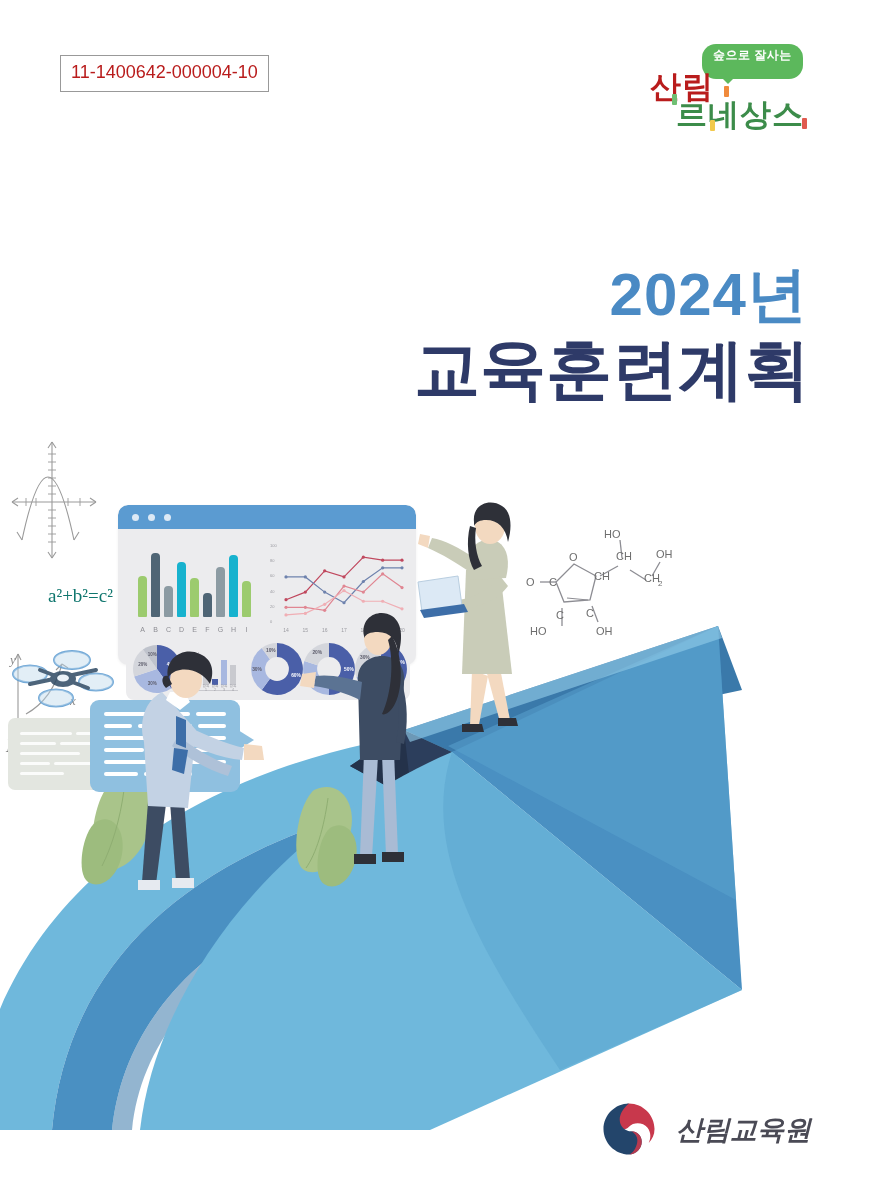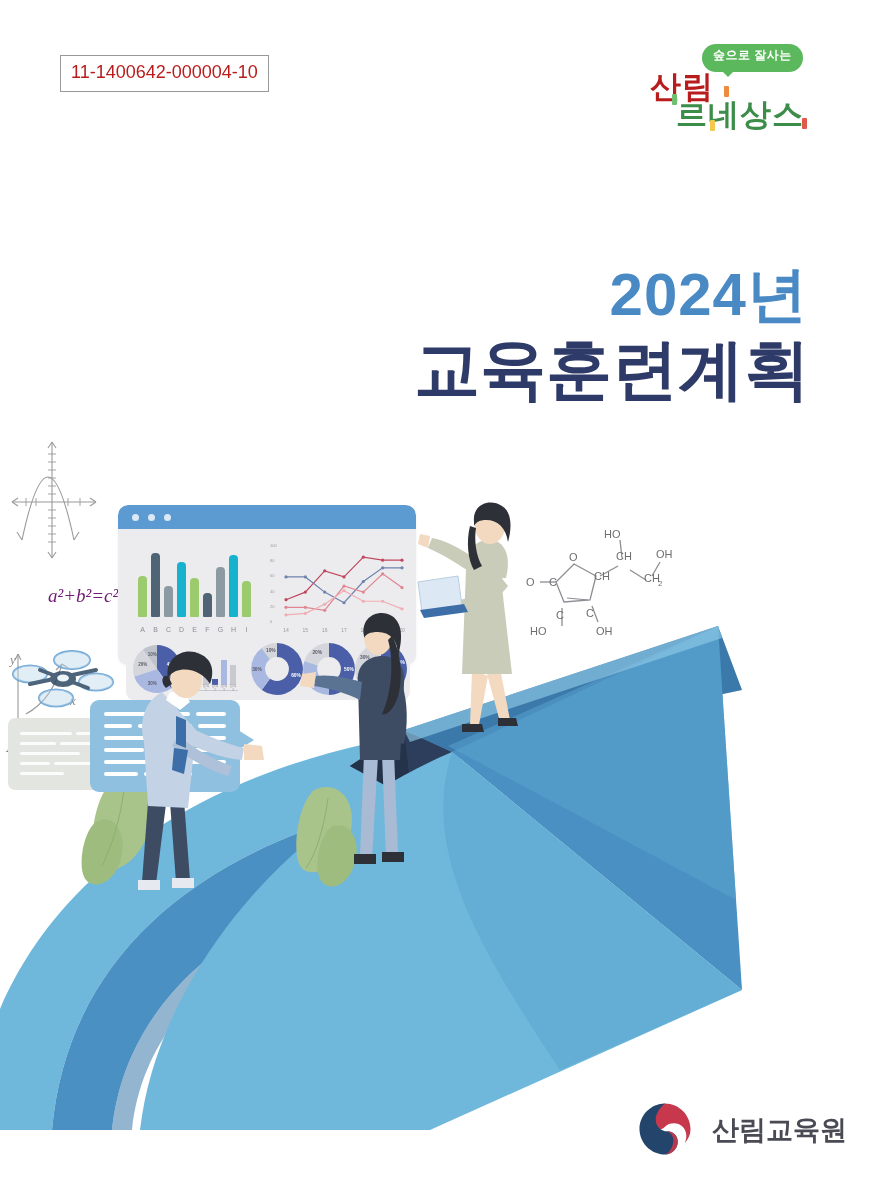--- a/index.html
+++ b/index.html
@@ -24,21 +24,21 @@
   .reg-number {
     font-size: 18px; color: #b91c1c; letter-spacing: 0px;
     line-height: 1.25; white-space: nowrap;
   }
 
   
   .ren-logo { position: absolute; right: 48px; top: 42px; width: 180px; height: 92px; }
   .ren-bubble {
     position: absolute; left: 52px; top: 2px;
     background: #5CB85C; border-radius: 14px;
-    padding: 3px 11px 8px 11px;
+    padding: 3px 11px 15px 11px;
     font-size: 12px; color: #ffffff; font-weight: bold;
     letter-spacing: 0.5px; white-space: nowrap;
   }
   .ren-bubble::after {
     content:""; position:absolute; left:20px; bottom:-5px;
     border-left:6px solid transparent; border-right:6px solid transparent;
     border-top:6px solid #5CB85C;
   }
   .ren-line1 {
     position:absolute; left:0px; top:24px;
@@ -58,37 +58,37 @@
     font-size: 60px; font-weight: bold; color: #4A8AC4;
     letter-spacing: 1px; white-space: nowrap;
   }
   .title-main {
     position: absolute; right: 68px; top: 325px;
     font-size: 66px; font-weight: bold; color: #2E3A68;
     letter-spacing: 0px; white-space: nowrap;
   }
 
   
-  .inst-logo { position:absolute; left: 636px; top: 1098px; width: 230px; height: 64px; }
+  .inst-logo { position:absolute; left: 600px; top: 1098px; width: 230px; height: 64px; font-style: italic; }
   .inst-mark { position:absolute; left:0; top:2px; width:58px; height:58px; }
   .inst-name {
     position:absolute; left:76px; top:14px;
     font-size: 27px; color:#4A4A55; font-weight:600; letter-spacing:0px;
     white-space:nowrap;
   }
 
   
   .illus { position:absolute; left:0; top:430px; width:878px; height:700px; }
   .layer { position:absolute; left:0; top:0; width:878px; height:700px; }
 
   
   .sketch { position:absolute; color:#8a8a8a; }
   .formula-pyth {
     left: 48px; top: 155px; font-family:"Liberation Serif", serif;
-    font-style: italic; font-size: 19px; color:#701a75; white-space:nowrap;
+    font-size: 19px; color:#0f766e; white-space:nowrap;
   }
   .formula-emc {
     left: 6px; top: 305px; font-family:"Liberation Serif", serif;
     font-style: italic; font-size: 19px; color:#6e6e6e; white-space:nowrap;
   }
   .axis-x-lab { left: 70px; top: 263px; font-family:"Liberation Serif",serif; font-style:italic; font-size:13px; color:#8a8a8a;}
   .axis-y-lab { left: 10px; top: 222px; font-family:"Liberation Serif",serif; font-style:italic; font-size:13px; color:#8a8a8a;}
 
   
   .dash {

